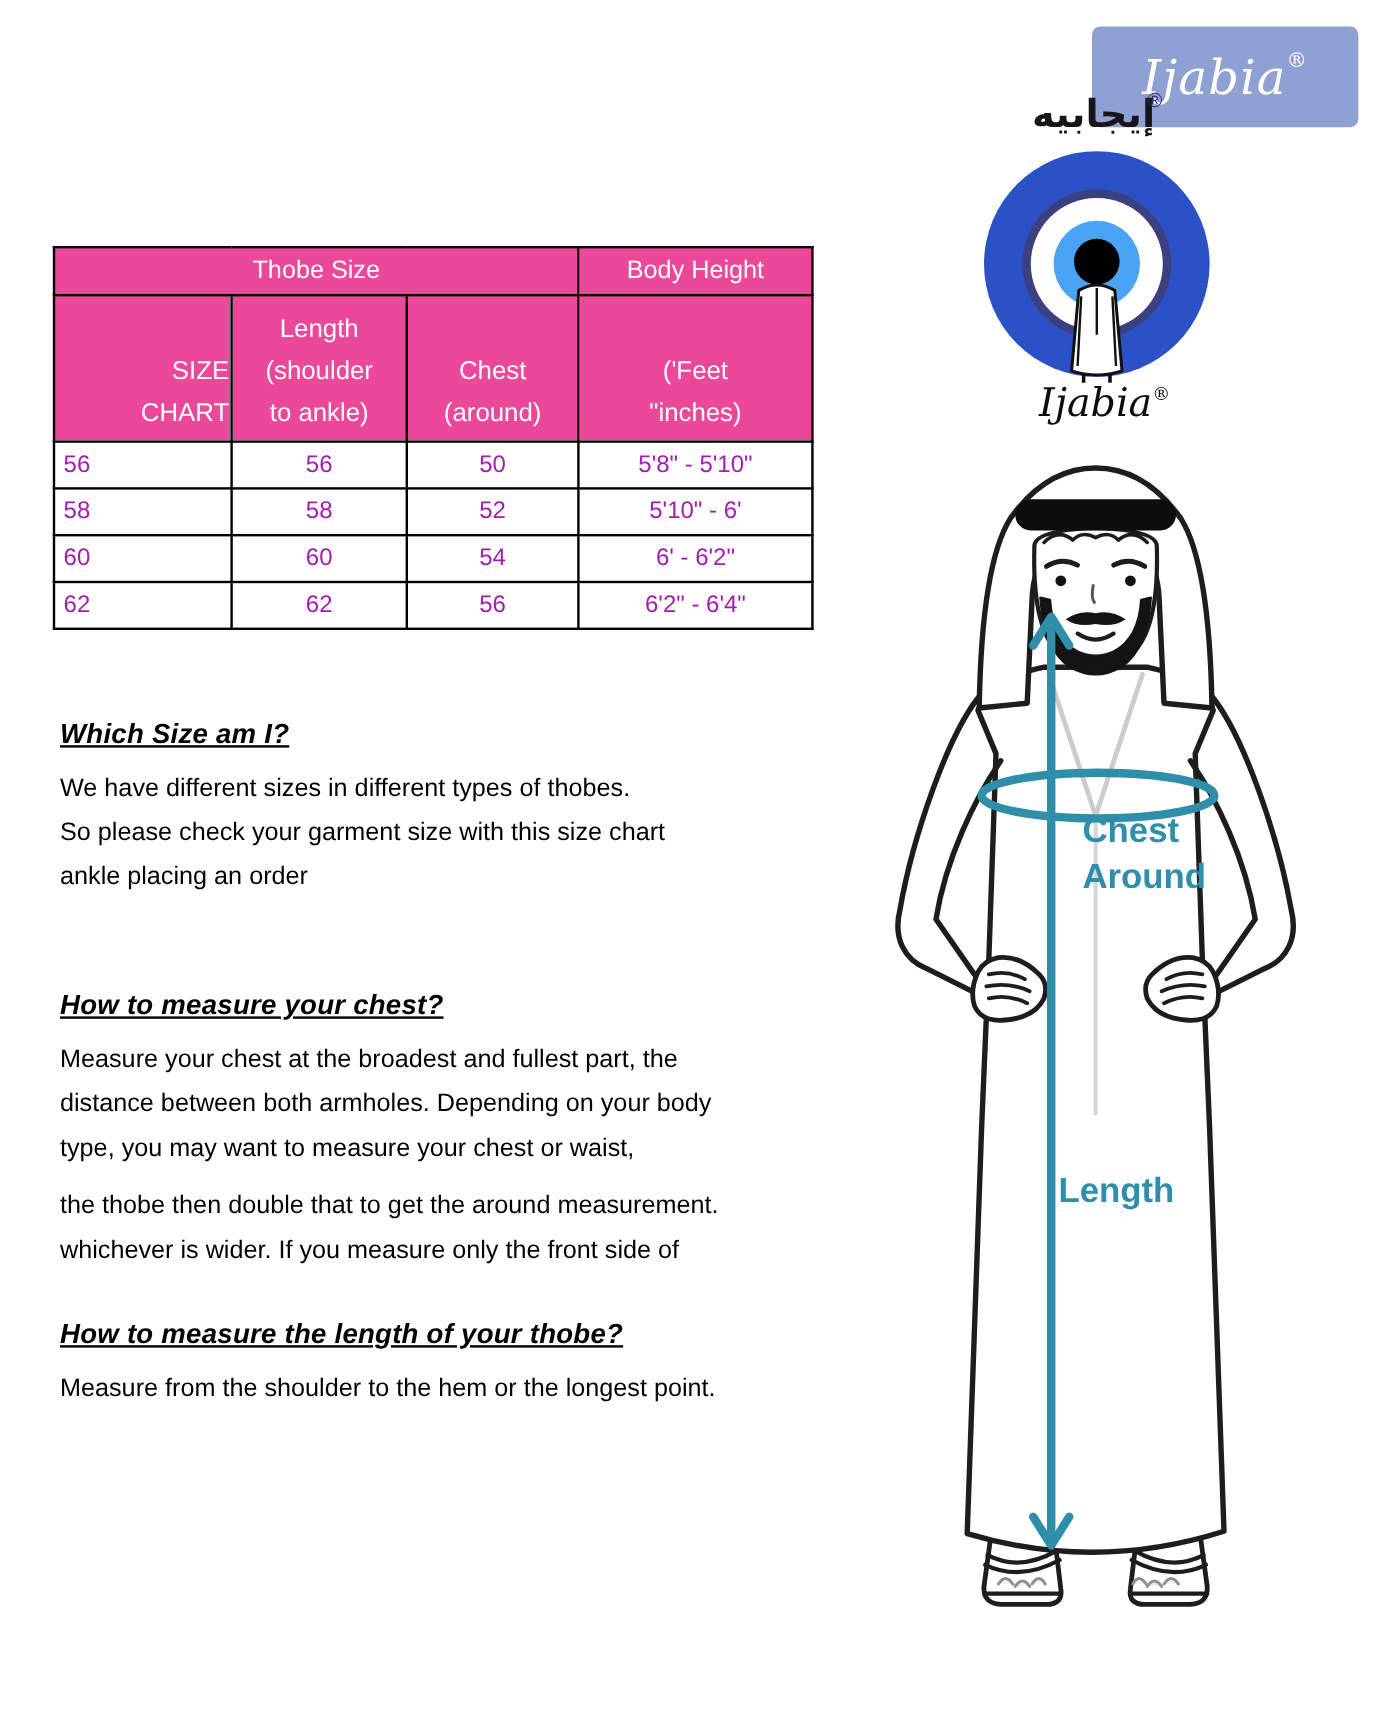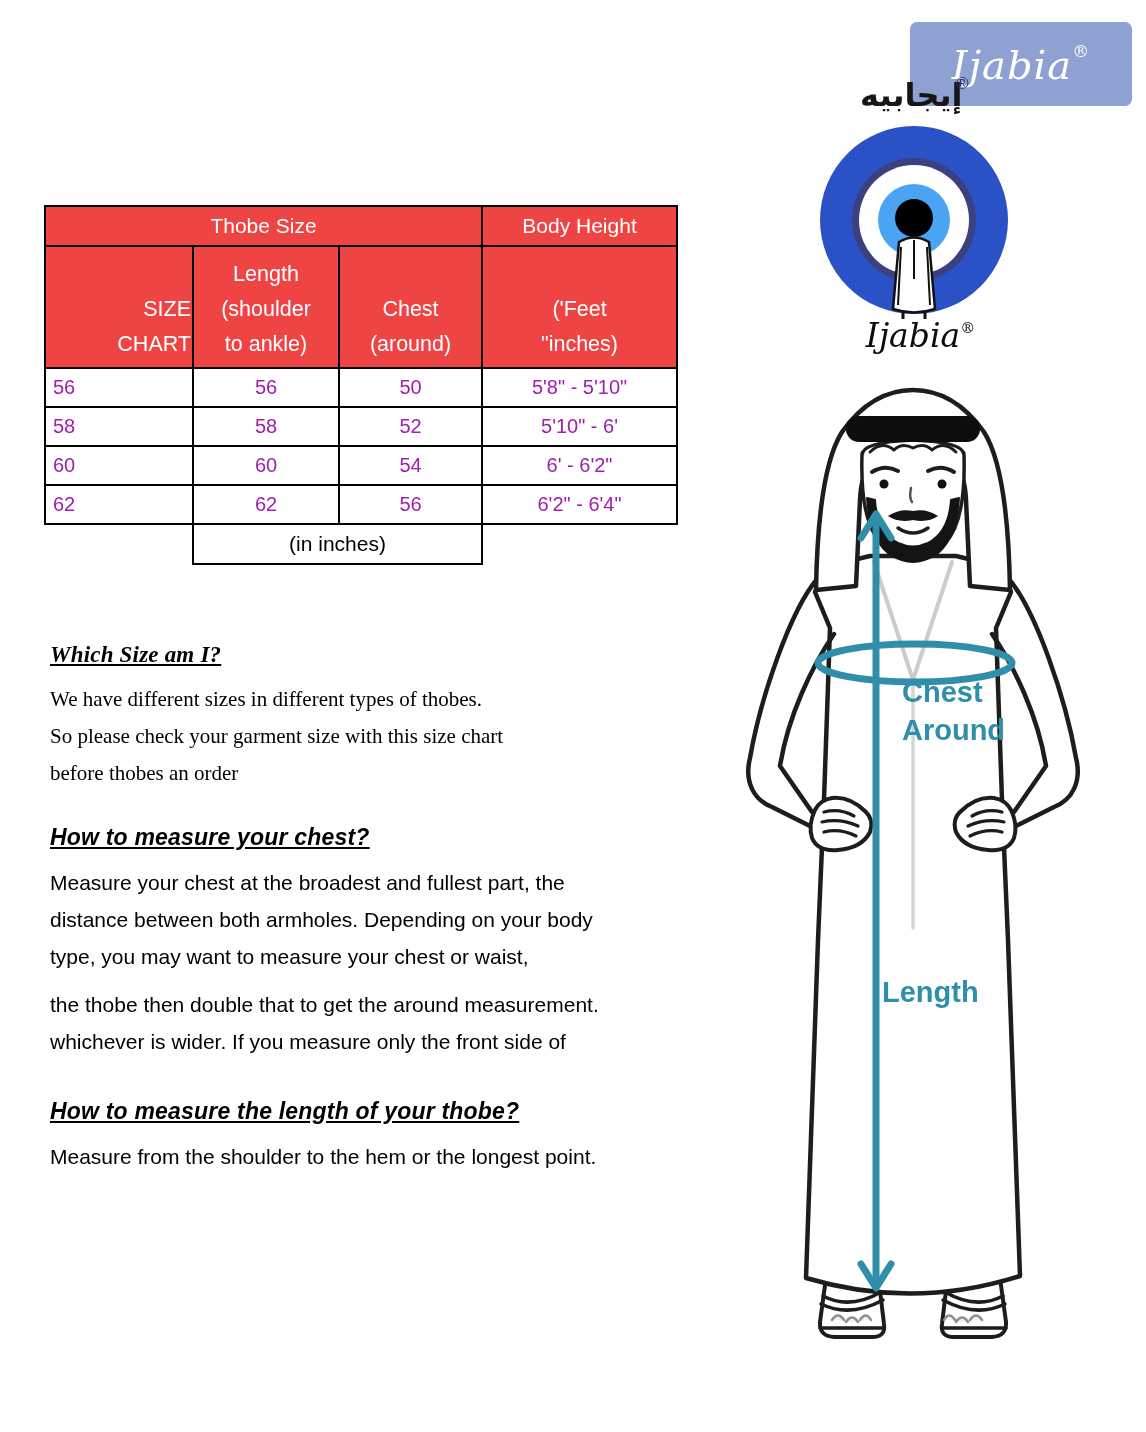--- a/index.html
+++ b/index.html
@@ -4,36 +4,36 @@
 <style>
   html,body{margin:0;padding:0;}
   body{
     width:1146px;height:1432px;position:relative;background:#ffffff;
     font-family:"Liberation Sans",sans-serif;color:#000;overflow:hidden;
   }
   
   .table-wrap{position:absolute;left:44px;top:205px;}
   table{border-collapse:collapse;table-layout:fixed;width:632px;}
   td,th{border:2px solid #000;font-weight:normal;overflow:hidden;}
-  .hdr{background:#ef4444;color:#fff;font-size:21px;}
+  .hdr{background:#ec4899;color:#fff;font-size:21px;}
   tr.r1 td{height:36px;text-align:center;}
   tr.r2 td{height:114px;vertical-align:bottom;text-align:center;padding-bottom:5px;
            line-height:35px;font-size:21.5px;white-space:pre-line;}
   tr.r2 td.first{text-align:right;padding-left:6px;}
   tr.data td{height:35px;text-align:center;font-size:20px;color:#a21caf;}
   tr.data td.first{text-align:left;padding-left:7px;}
   tr.inches td{height:36px;text-align:center;font-size:21px;}
   td.noborder{border:none;background:transparent;}
   
   .sec{position:absolute;left:50px;width:710px;}
   .sec h3{font-style:italic;font-weight:bold;font-size:23px;margin:0 0 13px 0;
           text-decoration:underline;letter-spacing:.2px;}
   .sec .line{font-size:21px;line-height:37px;white-space:nowrap;}
   .sec .pgap{height:11px;}
-  #sec1{top:642px;font-family:Liberation Serif, serif;} #sec2{top:824px;} #sec3{top:1098px;}
+  #sec1{top:598px;} #sec2{top:824px;} #sec3{top:1098px;}
   
   .logo-box{position:absolute;left:910px;top:22px;width:222px;height:84px;
             background:#8fa0d2;border-radius:7px;display:flex;align-items:center;justify-content:center;}
   .logo-box .script{font-family:"DejaVu Serif",serif;font-style:italic;font-size:40px;color:#fff;
             letter-spacing:1px;}
   .logo-box sup{font-size:17px;vertical-align:22px;font-style:normal;}
   .arabic-wrap{position:absolute;left:860px;top:76px;}
   .arabic{font-family:"DejaVu Sans",sans-serif;font-weight:bold;font-size:32px;color:#161616;}
   .arabic-r{position:absolute;left:96px;top:-2px;font-size:17px;color:#2b2f66;font-weight:normal;}
   .eye-wrap{position:absolute;left:817px;top:123px;width:194px;height:200px;}
@@ -87,34 +87,29 @@
       <td>60</td>
       <td>54</td>
       <td>6' - 6'2"</td>
     </tr>
     <tr class="data">
       <td class="first">62</td>
       <td>62</td>
       <td>56</td>
       <td>6'2" - 6'4"</td>
     </tr>
-    <tr class="inches">
-      <td class="noborder"></td>
-      <td colspan="2">(in inches)</td>
-      <td class="noborder"></td>
-    </tr>
   </tbody>
     </table>
 </div>
 
 <div class="sec" id="sec1">
   <h3>Which Size am I?</h3>
   <div class="line">We have different sizes in different types of thobes.</div>
   <div class="line">So please check your garment size with this size chart</div>
-  <div class="line">before thobes an order</div>
+  <div class="line">ankle placing an order</div>
 </div>
 
 <div class="sec" id="sec2">
   <h3>How to measure your chest?</h3>
   <div class="line">Measure your chest at the broadest and fullest part, the</div>
   <div class="line">distance between both armholes. Depending on your body</div>
   <div class="line">type, you may want to measure your chest or waist,</div>
   <div class="pgap"></div>
   <div class="line">the thobe then double that to get the around measurement.</div>
   <div class="line">whichever is wider. If you measure only the front side of</div>

